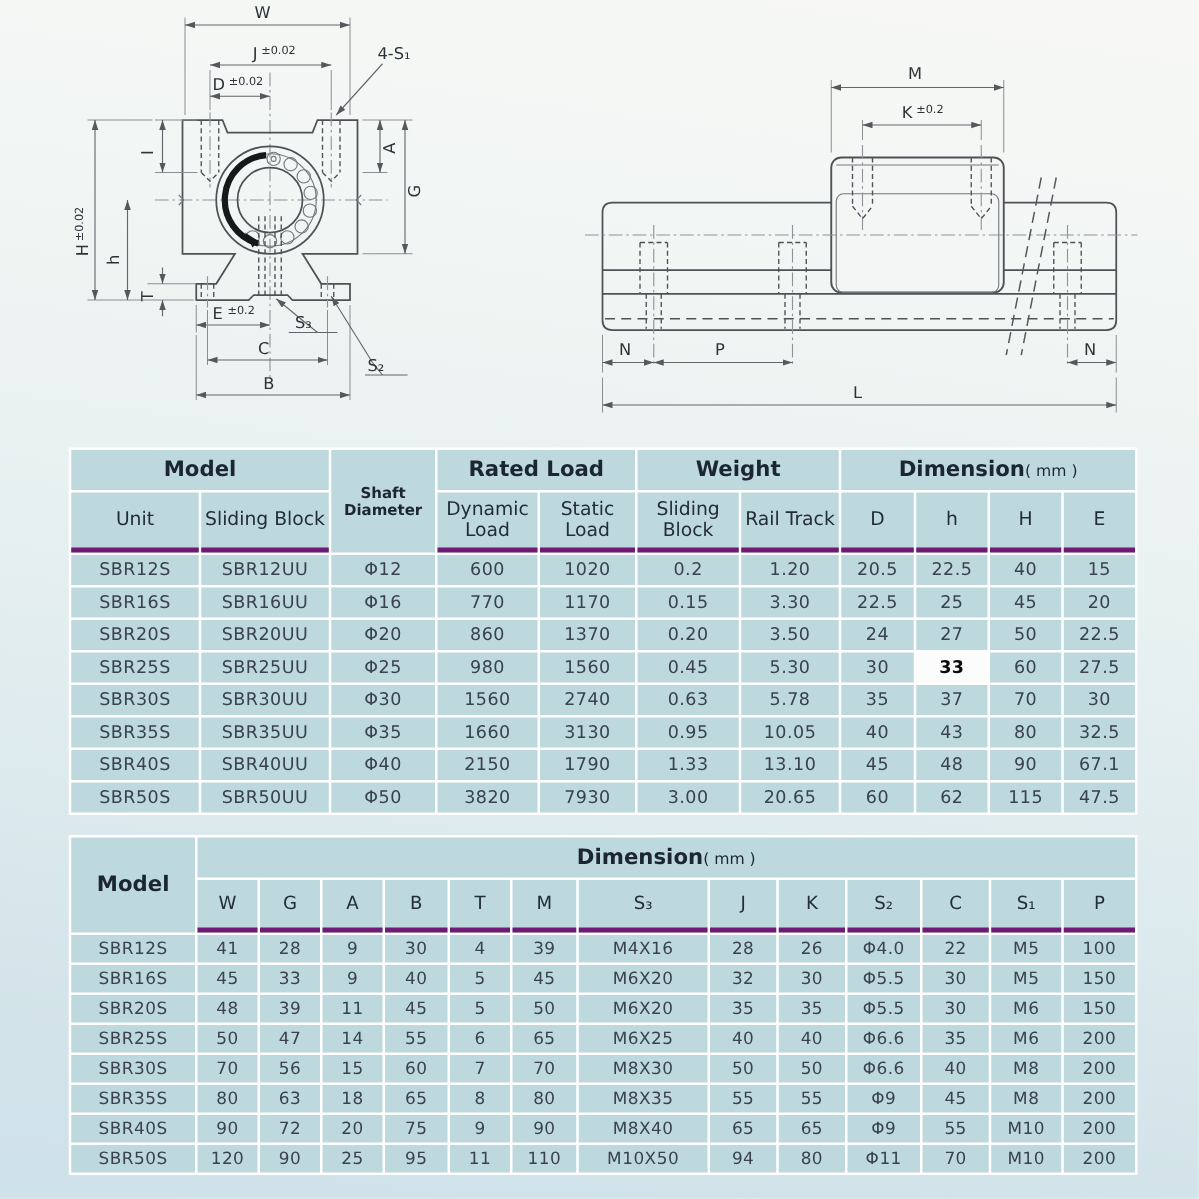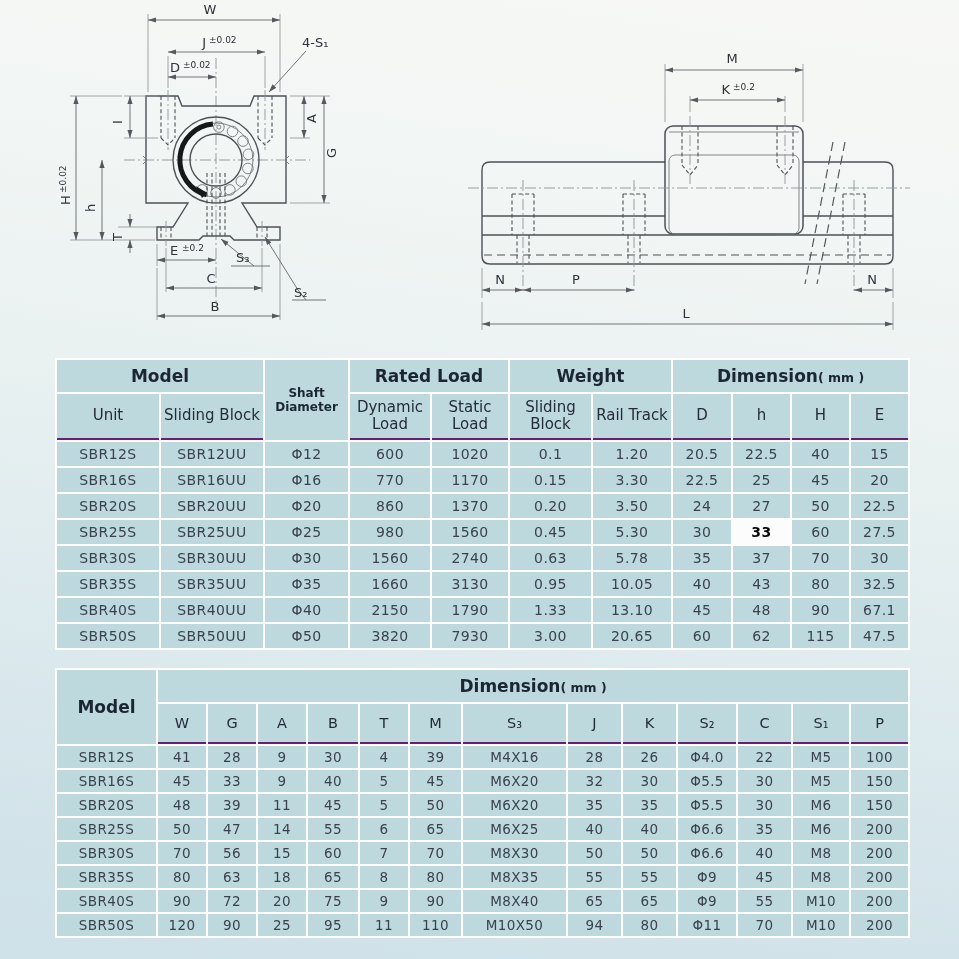--- a/index.html
+++ b/index.html
@@ -21,25 +21,25 @@
   svg text.tol{font-size:9px;}
   
   table{border-collapse:separate;border-spacing:2px;background:#fff;table-layout:fixed;
         position:absolute;left:55px;width:855px;}
   #t1{top:358px;} #t2{top:668px;}
   th,td{background:#bed9de;text-align:center;vertical-align:middle;padding:0;overflow:hidden;}
   thead tr.g th{height:32px;font-size:17px;font-weight:bold;color:#1c2633;}
   thead tr.s th{height:44px;font-size:15px;font-weight:normal;color:#232c39;line-height:1.15;}
   #t2 thead tr.g th{height:32px;}
   #t2 thead tr.s th{height:38px;font-size:14.5px;}
-  thead tr:last-child th{border-bottom:2px solid #701a75;}
+  thead tr:last-child th{border-bottom:4px solid #701a75;}
   tbody td{height:24px;font-size:14px;color:#39424e;letter-spacing:0.4px;}
   #t2 tbody td{height:22px;font-size:13.5px;}
   td.hl{background:#fcfcfc;color:#0b0b0b;font-weight:bold;}
-  .unit{font-size:12.5px;font-weight:bold;}
+  .unit{font-size:12.5px;font-weight:normal;}
 </style>
 </head>
 <body>
 
 <div class="stage">
 
   <svg class="fv" width="340" height="348" viewBox="0 0 340 348">
     <defs>
       <marker id="fa" markerWidth="10" markerHeight="7" refX="8" refY="2.6" orient="auto" markerUnits="userSpaceOnUse">
         <path d="M0,0 L8,2.6 L0,5.2 Z" fill="#55595e"></path>
@@ -339,21 +339,21 @@
       </tr>
     </thead>
     <tbody>
 
         <tr>
           <td>SBR12S</td>
           <td>SBR12UU</td>
           <td>Φ12</td>
           <td>600</td>
           <td>1020</td>
-          <td>0.1</td>
+          <td>0.2</td>
           <td>1.20</td>
           <td>20.5</td>
           <td>22.5</td>
           <td>40</td>
           <td>15</td>
         </tr>
 
         <tr>
           <td>SBR16S</td>
           <td>SBR16UU</td>

